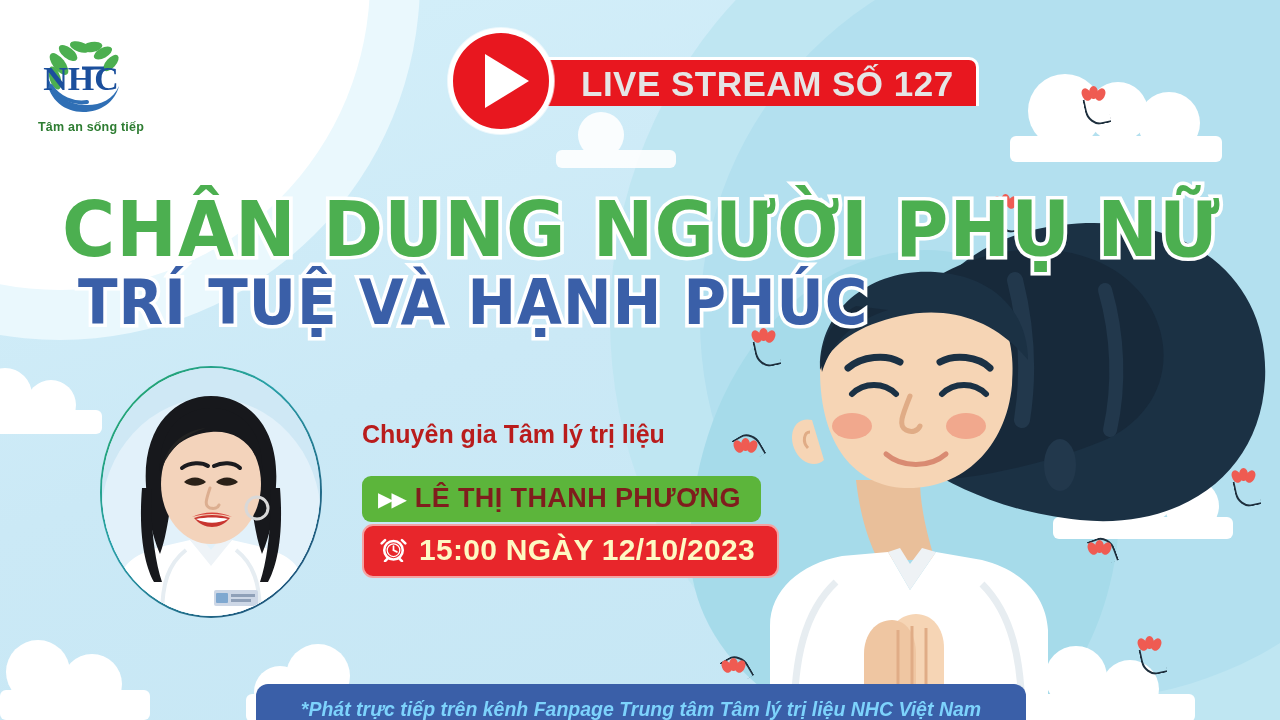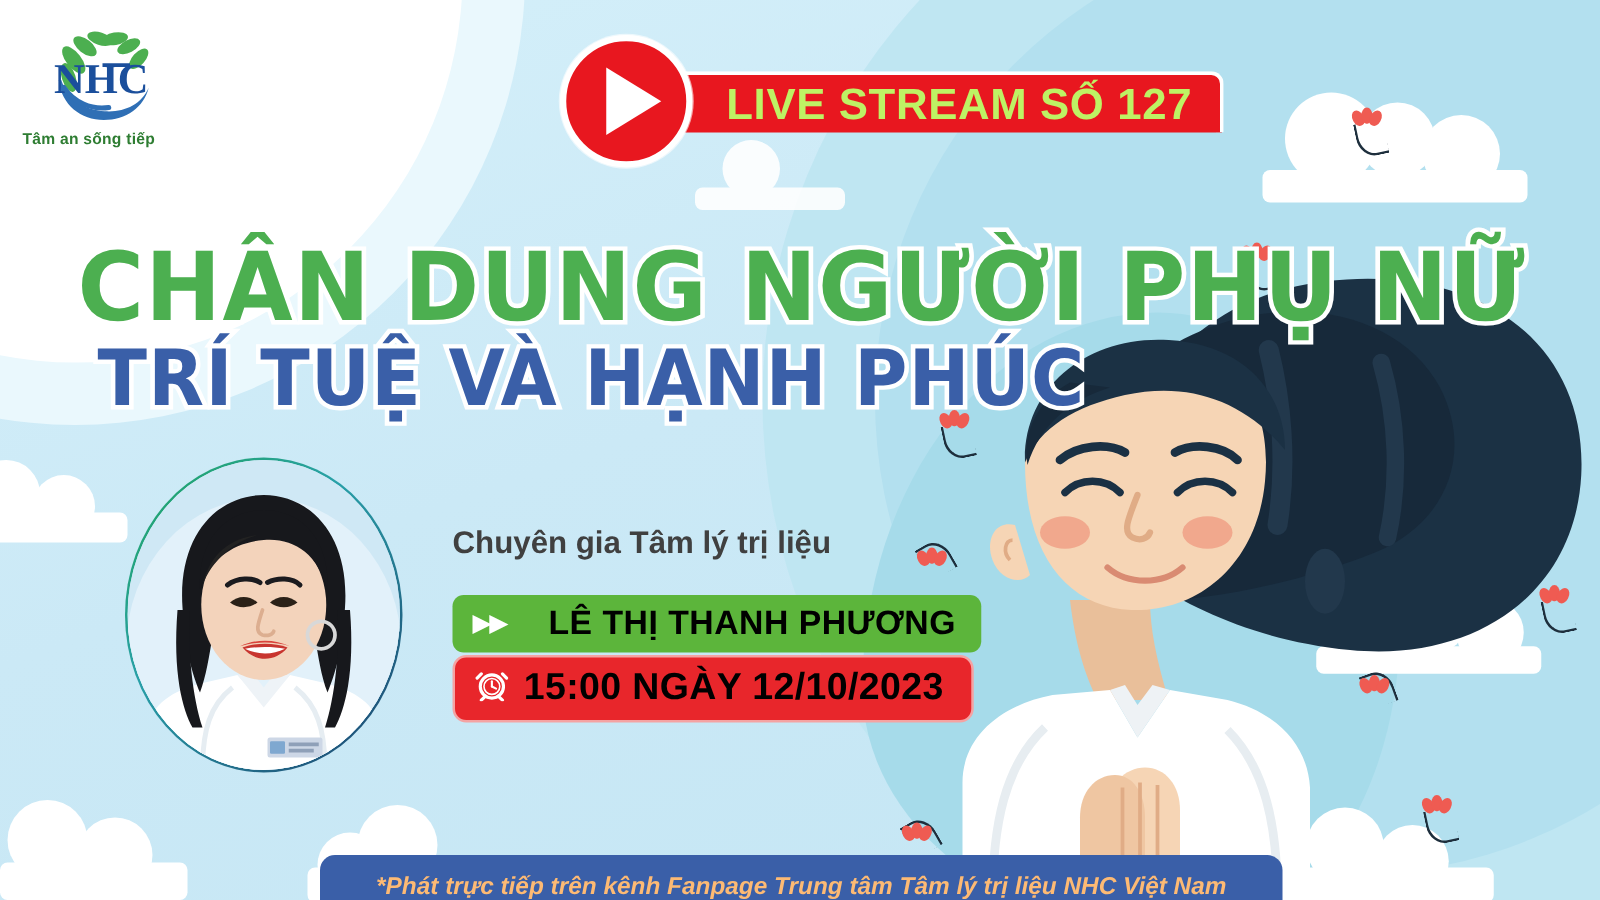--- a/index.html
+++ b/index.html
@@ -53,21 +53,21 @@
     border:5px solid #ffffff;box-sizing:border-box;
     display:flex;align-items:center;justify-content:center;position:relative;z-index:3;
     box-shadow:0 0 0 1px rgba(255,255,255,.6);
   }
   #play-triangle{
     width:0;height:0;border-left:44px solid #fff;border-top:27px solid transparent;
     border-bottom:27px solid transparent;margin-left:12px;
   }
   #badge-stack{margin-left:-26px;display:flex;flex-direction:column;z-index:2;}
   .badge-row{
-    font-weight:bold;color:#bef264;letter-spacing:.5px;display:flex;align-items:center;
+    font-weight:bold;color:#e5e5e5;letter-spacing:.5px;display:flex;align-items:center;
     padding:3px 22px 3px 50px;white-space:nowrap;
   }
   #badge-live{background:#e8171f;font-size:35px;border-radius:10px 10px 0 0;
     border:3px solid #fff;border-bottom:none;box-sizing:border-box;padding-top:4px;padding-bottom:2px;}
   #badge-sub{background:#3a5fa8;font-size:33px;border-radius:0 0 12px 12px;
     border:3px solid #fff;border-top:none;box-sizing:border-box;padding-top:2px;padding-bottom:5px;}
 
   
   #title-main{
     position:absolute;left:62px;top:192px;
@@ -80,60 +80,60 @@
   #title-sub{
     position:absolute;left:78px;top:272px;
     font-size:62px;font-weight:bold;color:#3a5fa8;
     font-family:"DejaVu Sans Condensed","Liberation Sans",sans-serif;
     letter-spacing:1px;transform:scaleX(1.04);transform-origin:left center;
     -webkit-text-stroke:7px #ffffff;paint-order:stroke fill;
     white-space:nowrap;line-height:1;
   }
 
   
-  #logo{position:absolute;left:18px;top:18px;width:126px;text-align:left;}
+  #logo{position:absolute;left:18px;top:34px;width:126px;text-align:right;}
   #logo-mark{position:relative;width:92px;height:84px;margin:0 auto;}
   #logo-text{font-size:12.5px;color:#2e7d32;font-weight:bold;margin-top:2px;letter-spacing:.2px;}
 
   
   #portrait{
     position:absolute;left:100px;top:366px;width:222px;height:252px;border-radius:50%;
     background:linear-gradient(135deg,#1fa65a 0%,#29a0a8 40%,#1c3f6e 100%);
     padding:2px;box-sizing:border-box;overflow:hidden;
   }
   #portrait-inner{
     width:100%;height:100%;border-radius:50%;overflow:hidden;position:relative;
     background:radial-gradient(circle at 35% 30%,#e4f4fb 0%,#bfe2f2 75%);
   }
 
   
-  #speaker-role{position:absolute;left:362px;top:420px;font-size:25px;font-weight:bold;color:#404040;white-space:nowrap;}
+  #speaker-role{position:absolute;left:362px;top:420px;font-size:25px;font-weight:bold;color:#b91c1c;white-space:nowrap;}
   #speaker-dept{position:absolute;left:362px;top:452px;font-size:19px;font-style:italic;color:#1c3f6e;white-space:nowrap;}
   #speaker-pill{
     position:absolute;left:362px;top:476px;background:#5cb53b;border-radius:9px;
     padding:7px 20px 8px 16px;display:flex;align-items:center;gap:10px;white-space:nowrap;
   }
-  #speaker-name{font-size:27px;font-weight:bold;color:#000000;letter-spacing:.4px;margin-left:24px;}
+  #speaker-name{font-size:27px;font-weight:bold;color:#7f1d1d;letter-spacing:.4px;}
   .arrows{color:#fff;font-size:20px;letter-spacing:-2px;}
 
   
   #time-badge{
     position:absolute;left:362px;top:524px;background:#e8262b;border-radius:11px;
     padding:7px 22px 9px 16px;display:flex;align-items:center;gap:12px;white-space:nowrap;
     border:2px solid #f4a3a3;box-sizing:border-box;
   }
-  #time-text{font-size:30px;font-weight:bold;color:#000000;letter-spacing:.3px;}
+  #time-text{font-size:30px;font-weight:bold;color:#fef9c3;letter-spacing:.3px;}
 
   
   #footer-bar{
     position:absolute;left:256px;top:684px;width:770px;height:50px;
     background:#3a5fa8;border-radius:12px 12px 0 0;
     display:flex;align-items:center;justify-content:center;
   }
-  #footer-text{color:#fdba74;font-size:19.5px;font-style:italic;font-weight:bold;white-space:nowrap;}
+  #footer-text{color:#7dd3fc;font-size:19.5px;font-style:italic;font-weight:bold;white-space:nowrap;}
 
   
   #illustration{position:absolute;left:760px;top:120px;width:520px;height:600px;}
 </style>
 </head>
 <body>
 
 <div id="stage">
 
   <div class="bg-base"></div>

